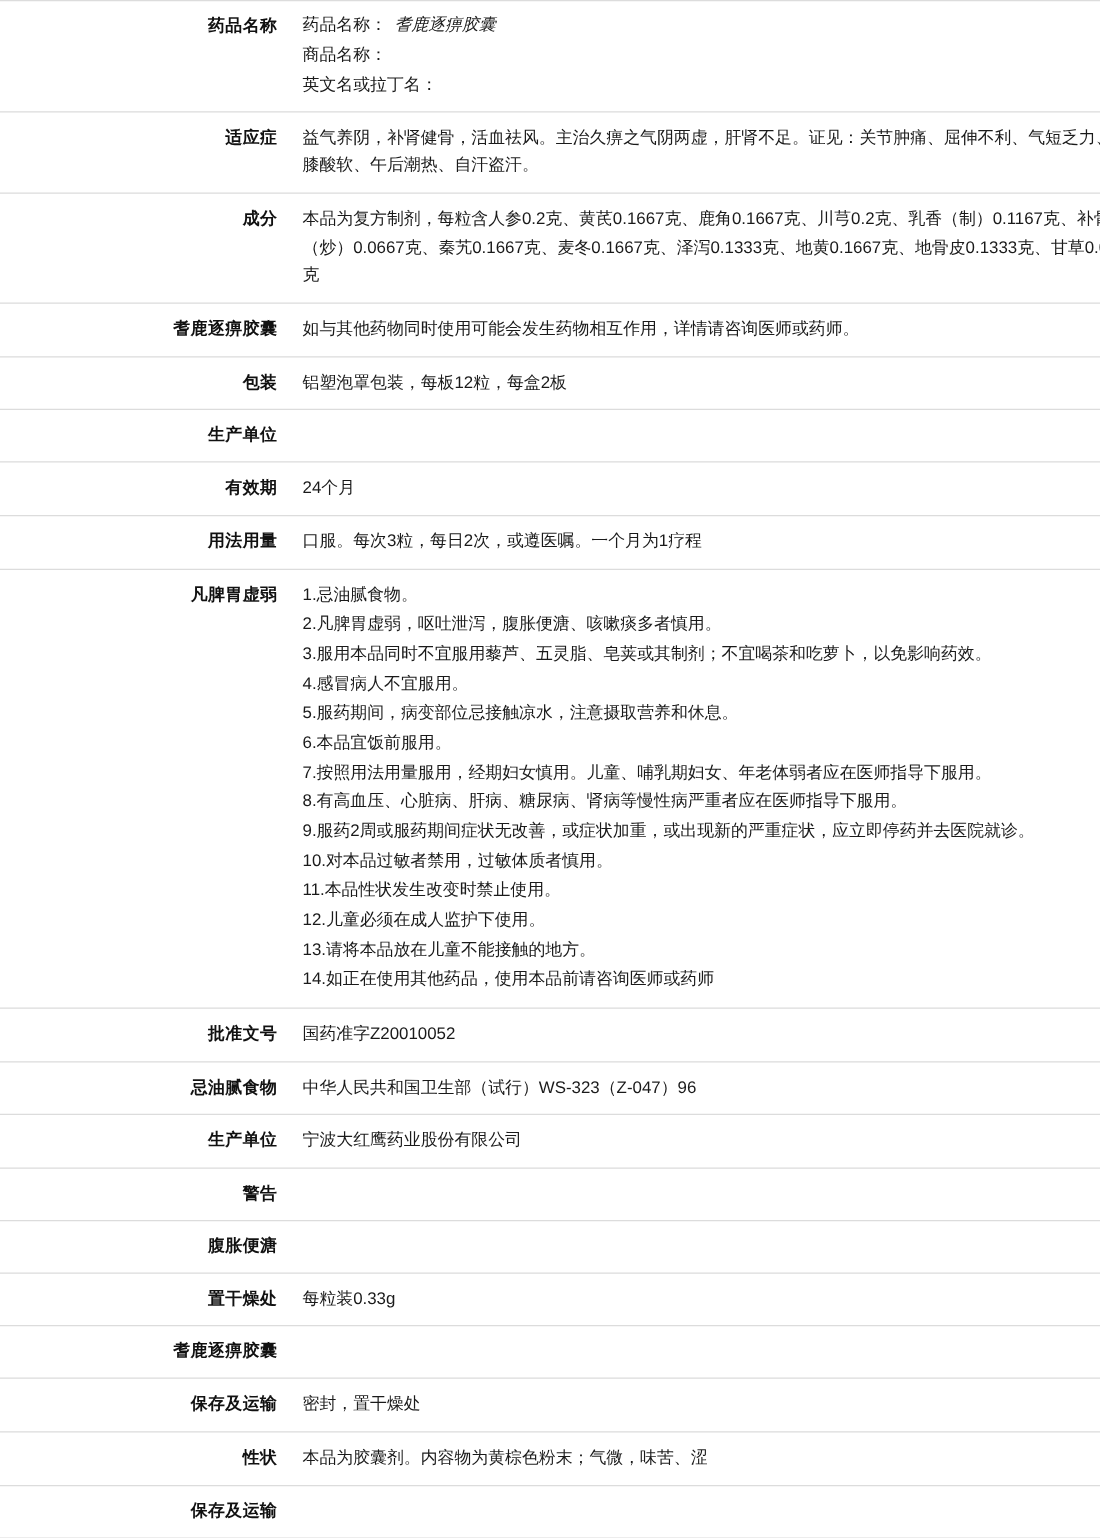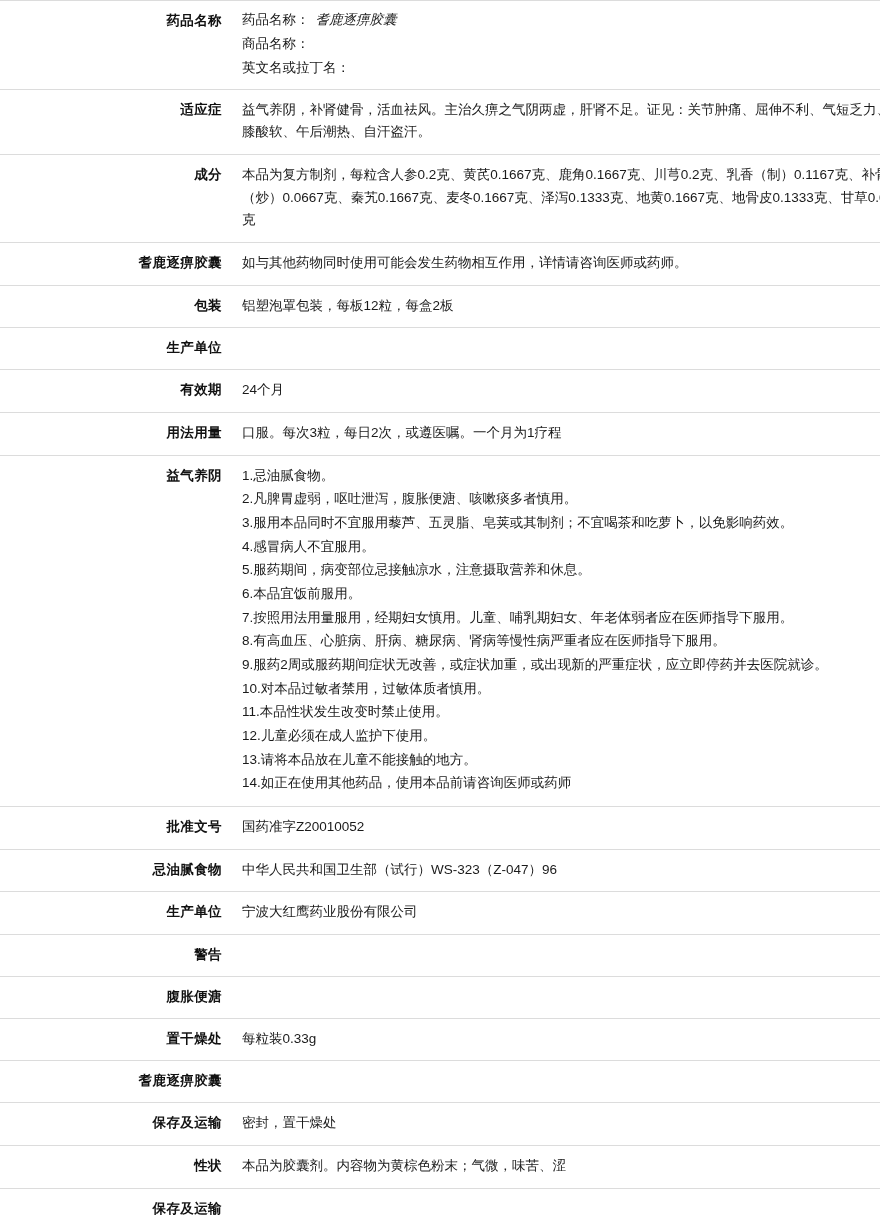--- a/index.html
+++ b/index.html
@@ -152,21 +152,21 @@
       </tr>
 
       <tr>
         <td class="label-cell">用法用量</td>
         <td class="value-cell">
           <p class="para">口服。每次3粒，每日2次，或遵医嘱。一个月为1疗程</p>
         </td>
       </tr>
 
       <tr>
-        <td class="label-cell">益气养阴</td>
+        <td class="label-cell">凡脾胃虚弱</td>
         <td class="value-cell">
           <ul class="num-list">
             <li>1.忌油腻食物。</li>
             <li>2.凡脾胃虚弱，呕吐泄泻，腹胀便溏、咳嗽痰多者慎用。</li>
             <li>3.服用本品同时不宜服用藜芦、五灵脂、皂荚或其制剂；不宜喝茶和吃萝卜，以免影响药效。</li>
             <li>4.感冒病人不宜服用。</li>
             <li>5.服药期间，病变部位忌接触凉水，注意摄取营养和休息。</li>
             <li>6.本品宜饭前服用。</li>
             <li>7.按照用法用量服用，经期妇女慎用。儿童、哺乳期妇女、年老体弱者应在医师指导下服用。</li>
             <li>8.有高血压、心脏病、肝病、糖尿病、肾病等慢性病严重者应在医师指导下服用。</li>

